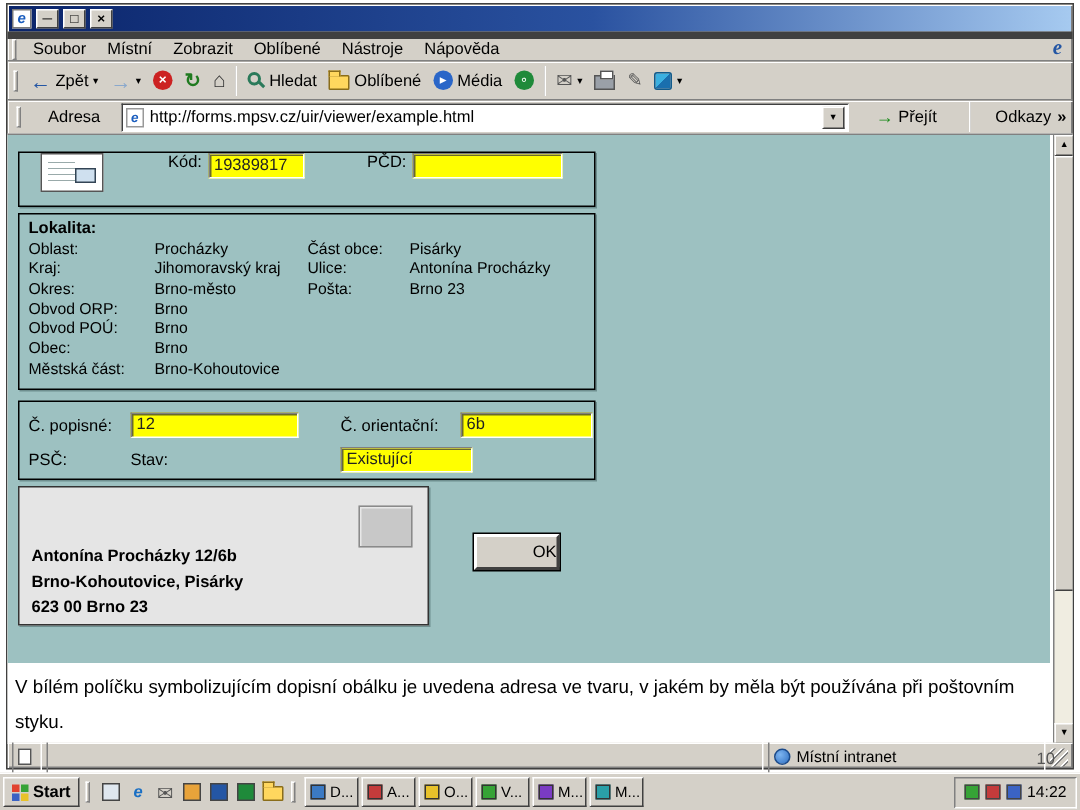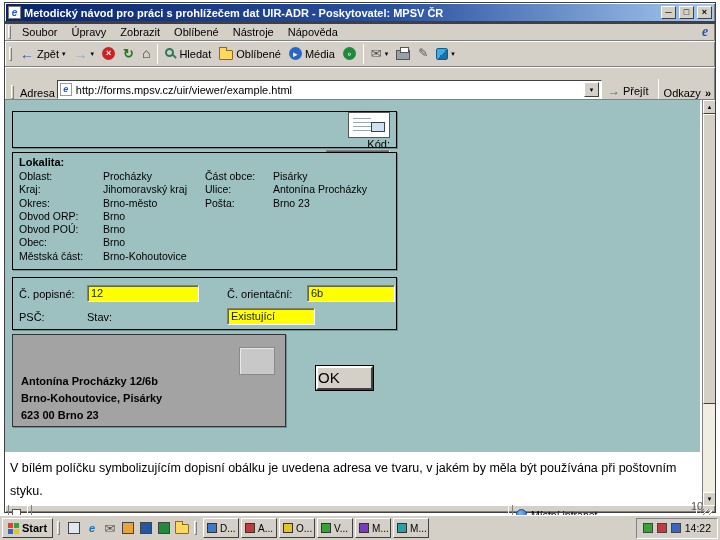--- a/index.html
+++ b/index.html
@@ -10,21 +10,21 @@
   .win { position:absolute; left:4px; top:2px; width:712px; height:511px; background:#d4d0c8;
          border:1px solid #404040; box-shadow:inset 1px 1px 0 #fff, inset -1px -1px 0 #808080; }
   .titlebar { height:17px; margin:1px 1px 0 1px; background:linear-gradient(90deg,#0a246a 0%,#2a52a0 55%,#a6caf0 100%);
               display:flex; align-items:center; padding:0 2px; gap:3px; }
   .title-icon { width:13px; height:13px; background:#fff; border:1px solid #7a7a7a; color:#1a5dbe;
                 font:bold italic 10px/11px "Liberation Sans",sans-serif; text-align:center; flex:0 0 auto; }
   .title-text { color:#fff; font-weight:bold; font-size:11px; white-space:nowrap; overflow:hidden; flex:1; }
   .tb-btn { width:15px; height:13px; background:#d4d0c8; border:1px solid; border-color:#fff #404040 #404040 #fff;
             font-size:9px; line-height:11px; text-align:center; font-weight:bold; color:#000; flex:0 0 auto; }
 
-  .menubar { height:19px; border-top:3px solid #404040; display:flex; align-items:center; padding:0 1px; }
+  .menubar { height:19px; border-top:5px solid #404040; display:flex; align-items:center; padding:0 1px; }
   .grip { width:3px; height:14px; border:1px solid; border-color:#fff #808080 #808080 #fff; margin:0 4px 0 2px; flex:0 0 auto; }
   .menu-item { font-size:11px; padding:2px 7px; color:#000; }
   .menu-logo { margin-left:auto; width:18px; height:16px; color:#2456a4; font:bold italic 14px/16px "Liberation Serif",serif; text-align:center; }
 
   .toolbar { height:26px; border-top:1px solid #808080; box-shadow:inset 0 1px 0 #fff; display:flex; align-items:center; padding:0 2px; font-size:11px; }
   .tbtn { display:flex; align-items:center; gap:3px; padding:2px 4px; height:22px; color:#000; }
   .sep { width:1px; height:20px; background:#808080; border-right:1px solid #fff; margin:0 3px; }
   .caret { font-size:7px; color:#000; }
   .arr-back { color:#2456a4; font-weight:bold; font-size:14px; line-height:14px; }
   .arr-fwd  { color:#8aa8cc; font-weight:bold; font-size:14px; line-height:14px; }
@@ -38,37 +38,37 @@
   .ic-media { width:13px; height:13px; border-radius:50%; background:#2a66c8; color:#fff; text-align:center; }
   .ic-media::before { content:"▸"; font-size:9px; line-height:13px; }
   .ic-history { width:13px; height:13px; border-radius:50%; background:#1f8a3a; color:#fff; text-align:center; }
   .ic-history::before { content:"∘"; font-size:9px; line-height:12px; }
   .ic-mail { color:#555; font-size:13px; line-height:13px; }
   .ic-print { width:14px; height:10px; background:#9aa0a8; border:1px solid #555; position:relative; margin-top:3px; }
   .ic-print::before { content:""; position:absolute; left:3px; top:-4px; width:7px; height:4px; background:#fff; border:1px solid #555; }
   .ic-edit { color:#555; font-size:12px; line-height:13px; }
   .ic-msgr { width:12px; height:12px; background:linear-gradient(135deg,#3bb0e0 50%,#1a6fae 50%); border:1px solid #125a8a; border-radius:2px; }
 
-  .addressbar { height:33px; border-top:1px solid #808080; box-shadow:inset 0 1px 0 #fff; display:flex; align-items:flex-end; padding:0 4px; gap:2px; font-size:11px; }
+  .addressbar { height:23px; border-top:1px solid #808080; box-shadow:inset 0 1px 0 #fff; display:flex; align-items:center; padding:0 4px; gap:14px; font-size:11px; }
   .addr-field { flex:1; height:19px; background:#fff; border:1px solid; border-color:#404040 #fff #fff #404040; display:flex; align-items:center; padding:0 2px; gap:4px; }
   .page-icon { width:12px; height:13px; background:#fff; border:1px solid #999; color:#1a5dbe; font:bold italic 9px/11px "Liberation Sans",sans-serif; text-align:center; flex:0 0 auto; }
   .addr-url { flex:1; white-space:nowrap; overflow:hidden; }
   .addr-drop { width:15px; height:15px; background:#d4d0c8; border:1px solid; border-color:#fff #404040 #404040 #fff; text-align:center; font-size:7px; line-height:14px; flex:0 0 auto; }
   .go-btn { display:flex; align-items:center; gap:3px; padding:1px 4px; }
   .go-icon { color:#1a8a1a; font-weight:bold; font-size:12px; }
   .links { display:flex; align-items:center; gap:4px; }
   .chev { font-weight:bold; }
 
   
   .content { position:relative; height:406px; background:#fff; overflow:hidden; border-top:1px solid #808080; }
   .teal { position:absolute; left:0; top:0; width:695px; height:352px; background:#9dc1c1; }
   .caption { position:absolute; left:5px; top:357px; width:690px; font-size:12.5px; line-height:1.85; color:#000; }
 
   .box { position:absolute; border:1px solid #000; background:#9dc1c1; box-shadow:1px 1px 0 #6f8f8f; }
-  .box1 { left:7px; top:11px; width:385px; height:37px; display:flex; align-items:flex-end; padding:0 6px; font-size:11px;flex-direction:column; }
+  .box1 { left:7px; top:11px; width:385px; height:37px; display:flex; align-items:flex-start; padding:0 6px; font-size:11px; }
   .applogo { width:42px; height:26px; background:#fff; border:1px solid #555; position:relative; margin-left:8px; flex:0 0 auto; }
   .applogo::before { content:""; position:absolute; left:4px; top:5px; width:18px; height:15px;
                      background:repeating-linear-gradient(#9aa 0 1px, transparent 1px 4px); }
   .applogo::after { content:""; position:absolute; right:4px; bottom:5px; width:12px; height:8px; background:#cfe0ef; border:1px solid #345; }
   .yinput { background:#ffff00; border:1px solid; border-color:#808080 #fff #fff #808080; box-shadow:inset 1px 1px 0 #6b6b2a;
             height:17px; font-size:11px; padding:1px 3px; color:#222; white-space:nowrap; overflow:hidden; }
   .kod-label { margin-left:43px; }
   .kod-input { width:64px; margin-left:4px; }
   .pcd-label { margin-left:42px; }
   .pcd-input { width:100px; margin-left:4px; }
@@ -76,26 +76,26 @@
   .box2 { left:7px; top:52px; width:385px; height:118px; padding:3px 0 0 6px; }
   .lok-title { font-weight:bold; font-size:11px; margin-bottom:2px; }
   .lok-grid { display:grid; grid-template-columns:84px 102px 68px 1fr; font-size:10.5px; line-height:13.3px; }
   .c1{grid-column:1;} .c2{grid-column:2;} .c3{grid-column:3;} .c4{grid-column:4;}
 
   .box3 { left:7px; top:177px; width:385px; height:53px; padding:7px 0 0 6px; font-size:11px; }
   .num-grid { display:grid; grid-template-columns:68px 140px 80px 84px; row-gap:6px; align-items:center; }
   .num-grid .yinput { width:112px; }
   .num-grid .yinput.short { width:88px; }
 
-  .envelope { position:absolute; left:7px; top:234px; width:274px; height:93px; background:#a3a3a3; border:1px solid #333; box-shadow:1px 1px 0 #6f8f8f; }
+  .envelope { position:absolute; left:7px; top:234px; width:274px; height:93px; background:#e5e5e5; border:1px solid #333; box-shadow:1px 1px 0 #6f8f8f; }
   .stamp { position:absolute; left:226px; top:12px; width:36px; height:28px; background:#c8c8c8; border:1px solid #8a8a8a; box-shadow:inset 1px 1px 0 #e8e8e8; }
   .env-text { position:absolute; left:8px; top:38px; font-size:11px; font-weight:bold; line-height:17px; color:#000; }
   .ok-btn { position:absolute; left:311px; top:266px; width:57px; height:24px; background:#d4d0c8;
             border:2px solid; border-color:#fff #404040 #404040 #fff; outline:1px solid #000;
-            font-size:15px; text-align:left; line-height:20px; color:#000; }
+            font-size:11px; text-align:right; line-height:20px; color:#000; }
 
   .scroll { position:absolute; right:0; top:0; width:13px; height:406px; background:#f0ede1; border-left:1px solid #808080; }
   .sc-btn { position:absolute; left:0; width:13px; height:14px; background:#d4d0c8; border:1px solid; border-color:#fff #404040 #404040 #fff;
             font-size:6px; text-align:center; line-height:12px; color:#000; }
   .sc-up { top:0; } .sc-dn { bottom:0; }
   .sc-thumb { position:absolute; left:0; top:14px; width:13px; height:290px; background:#d4d0c8; border:1px solid; border-color:#fff #404040 #404040 #fff; }
 
   
   .statusbar { height:18px; display:flex; align-items:center; gap:3px; padding:2px 3px; border-top:1px solid #fff; }
   .seg { border:1px solid; border-color:#808080 #fff #fff #808080; height:14px; display:flex; align-items:center; padding:16px 3px; gap:4px; font-size:10.5px; }
@@ -126,30 +126,29 @@
 </style>
 </head>
 <body>
 
 <div class="slide">
 
   <div class="win">
 
     <div class="titlebar">
       <span class="title-icon">e</span>
-      <span class="title-text">Metodický návod pro práci s prohlížečem dat UIR-ADR - Poskytovatel: MPSV ČR</span>
       <span class="tb-btn">─</span>
       <span class="tb-btn">□</span>
       <span class="tb-btn">×</span>
     </div>
 
     <div class="menubar">
       <span class="grip"></span>
       <span class="menu-item">Soubor</span>
-      <span class="menu-item">Úpravy</span>
+      <span class="menu-item">Místní</span>
       <span class="menu-item">Zobrazit</span>
       <span class="menu-item">Oblíbené</span>
       <span class="menu-item">Nástroje</span>
       <span class="menu-item">Nápověda</span>
       <span class="menu-logo">e</span>
     </div>
 
     <div class="toolbar">
       <span class="grip"></span>
       <span class="tbtn">

